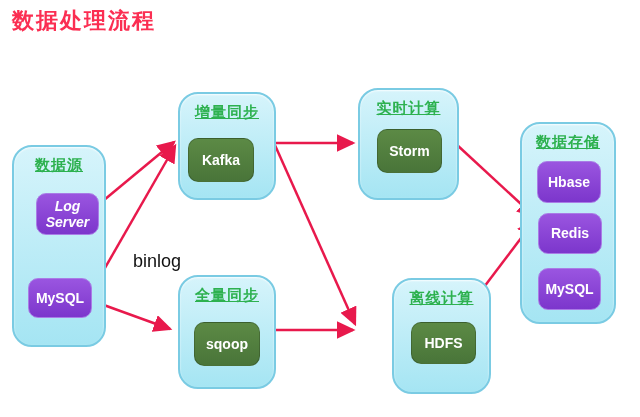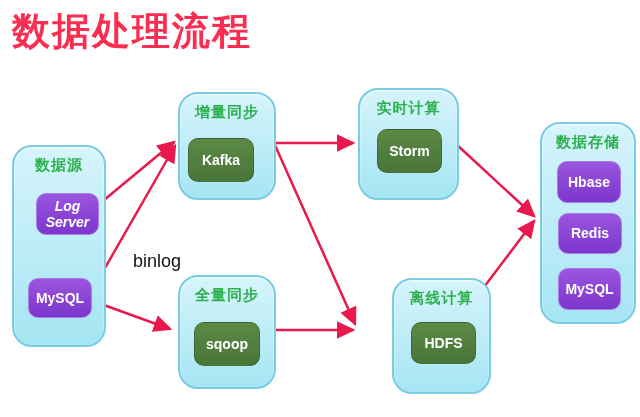--- a/index.html
+++ b/index.html
@@ -1,35 +1,36 @@
 <!DOCTYPE html>
 <html style="--title: #FB2E52; --arrow: #E8194C; --group-border: #7ACBE3; --group-bg-top: #D6F4FB; --group-bg-bottom: #A5E5F3; --group-label: #2DB14F; --node-purple-top: #9A55E0; --node-purple-bottom: #7C36CC; --node-green-top: #5C8A45; --node-green-bottom: #497539; --node-text: #FFFFFF;"><head>
 <meta charset="utf-8">
 <style>
   html,body { margin:0; padding:0; background:#ffffff; }
   body { width:640px; height:417px; font-family:"Liberation Sans","DejaVu Sans",sans-serif; position:relative; overflow:hidden; }
   .canvas { position:absolute; left:0; top:0; width:640px; height:417px; }
 
   .title {
     position:absolute; left:12px; top:6px;
-    font-size:38px; font-weight:bold; letter-spacing:2px;
+    font-size:22px; font-weight:bold; letter-spacing:2px;
     color:var(--title,#FB2E52);
   }
 
   .group {
     position:absolute;
     border:2px solid var(--group-border,#7ACBE3);
     border-radius:20px;
     background:linear-gradient(180deg,var(--group-bg-top,#D6F4FB) 0%,var(--group-bg-bottom,#A5E5F3) 100%);
     box-shadow:inset 0 1px 2px rgba(255,255,255,0.85);
   }
   .group-label {
     position:absolute; top:9px; left:0; width:100%;
     text-align:center; font-weight:bold; font-size:15px; letter-spacing:1px;
     color:var(--group-label,#2DB14F);
+    text-decoration:underline;
   }
 
   .node {
     position:absolute; border-radius:10px;
     display:flex; align-items:center; justify-content:center; text-align:center;
     color:var(--node-text,#ffffff); font-weight:bold; font-size:14px; line-height:1.15;
   }
   .node.purple {
     background:linear-gradient(180deg,var(--node-purple-top,#9A55E0),var(--node-purple-bottom,#7C36CC));
     border:1px solid #A97CE6;
@@ -91,21 +92,21 @@
   <div class="group" style="left:358px; top:88px; width:97px; height:108px;">
     <div class="group-label">实时计算</div>
     <div class="node green" style="left:17px; top:39px; width:63px; height:42px;">Storm</div>
   </div>
 
   <div class="group" style="left:358px; top:278px; width:95px; height:112px;margin-left:34px;">
     <div class="group-label">离线计算</div>
     <div class="node green" style="left:17px; top:42px; width:63px; height:40px;">HDFS</div>
   </div>
 
-  <div class="group" style="left:540px; top:122px; width:92px; height:198px;">
+  <div class="group" style="left:520px; top:122px; width:92px; height:198px;">
     <div class="group-label">数据存储</div>
     <div class="node purple" style="left:15px; top:37px; width:62px; height:40px;">Hbase</div>
     <div class="node purple" style="left:16px; top:89px; width:62px; height:39px;">Redis</div>
     <div class="node purple" style="left:16px; top:144px; width:61px; height:40px;">MySQL</div>
   </div>
 
   <div class="edge-label">binlog</div>
 
 </div>
 

